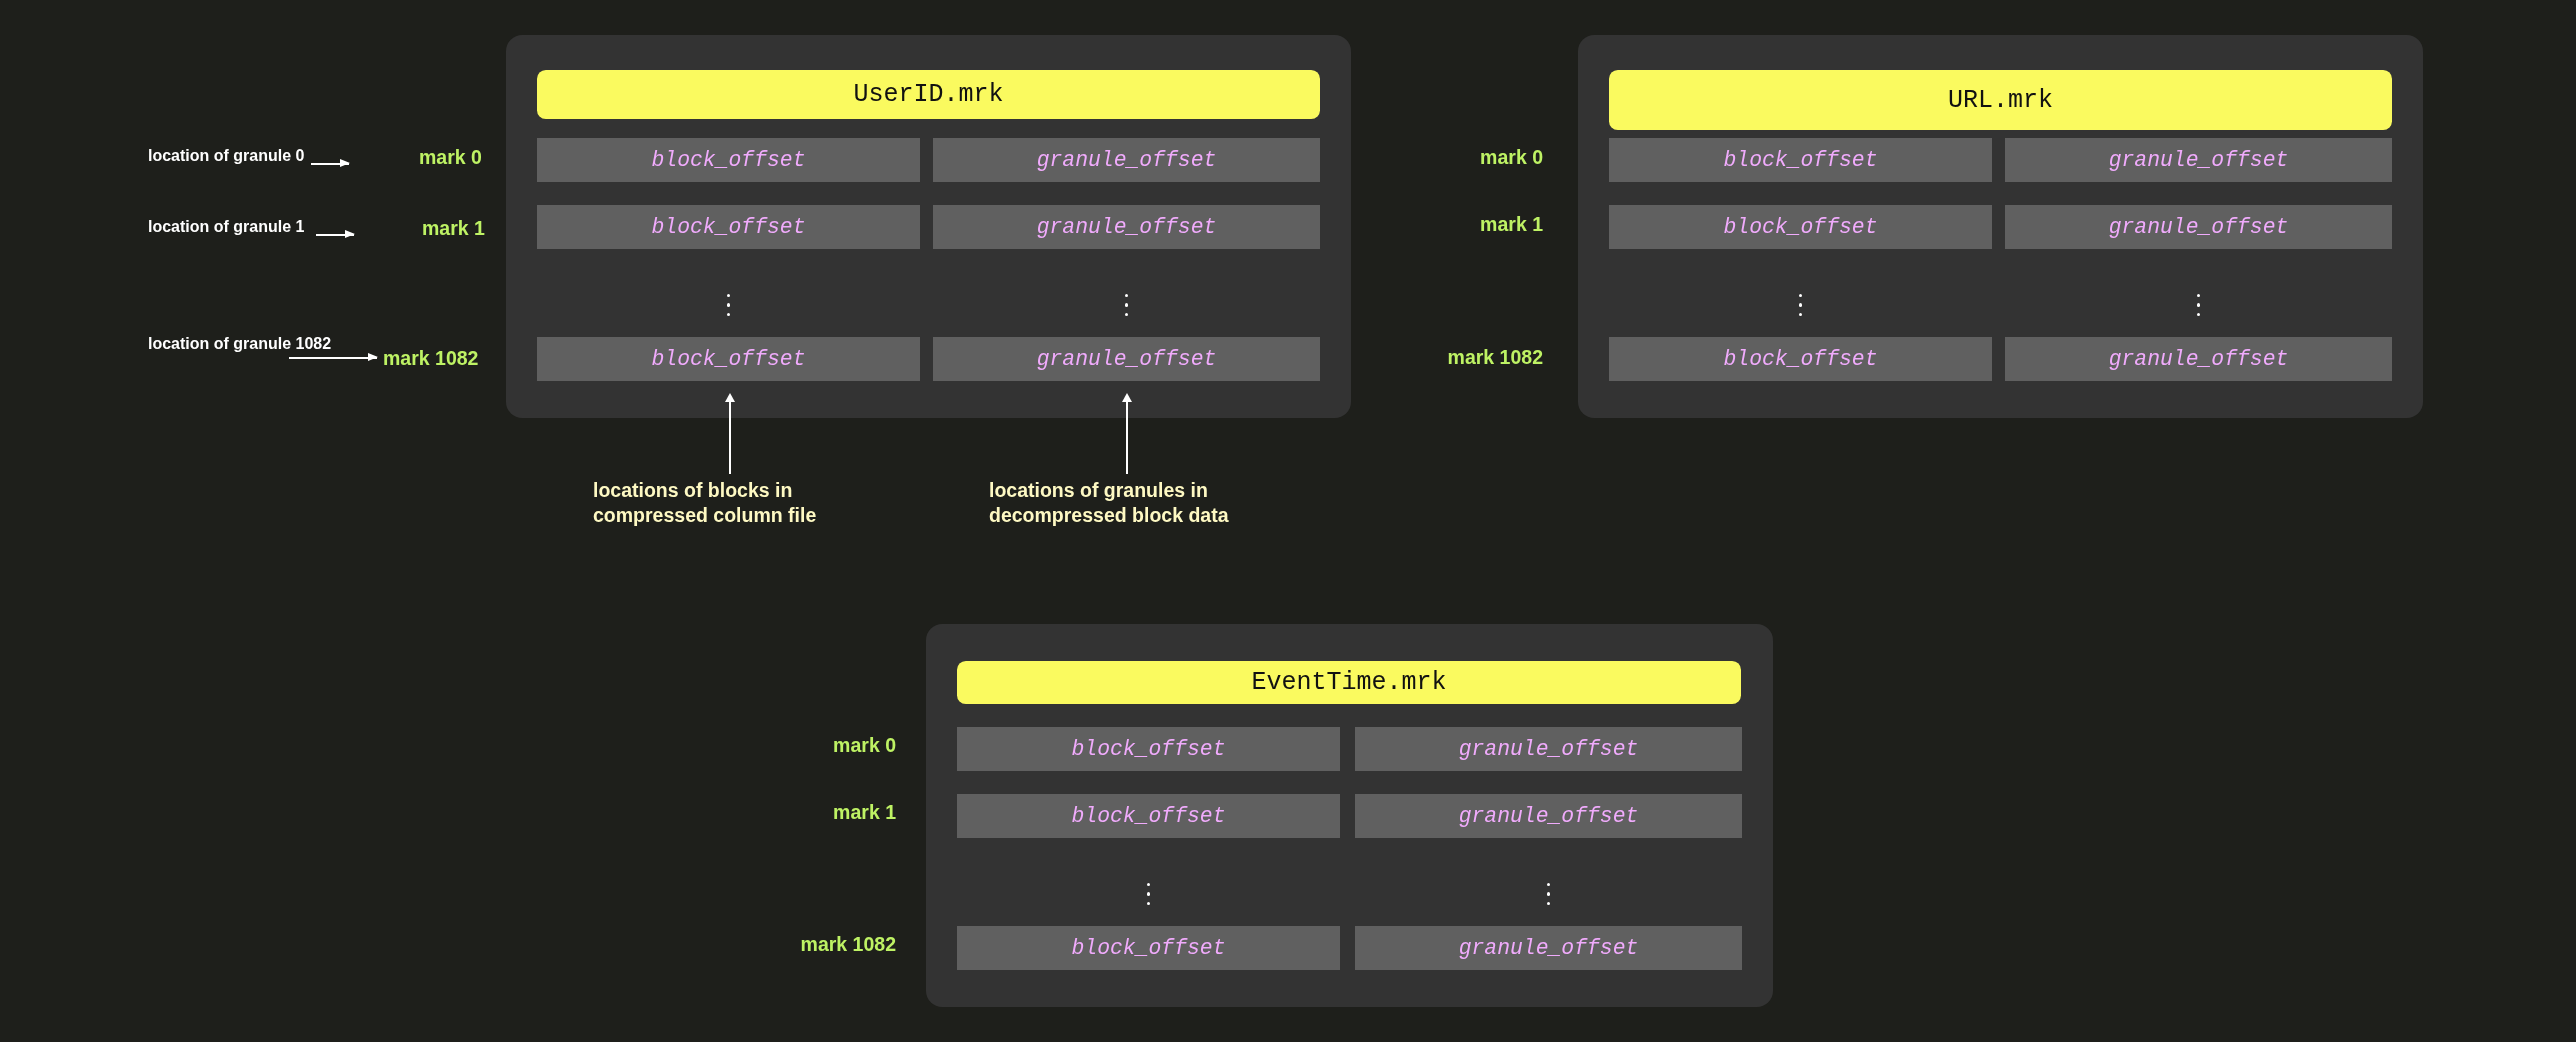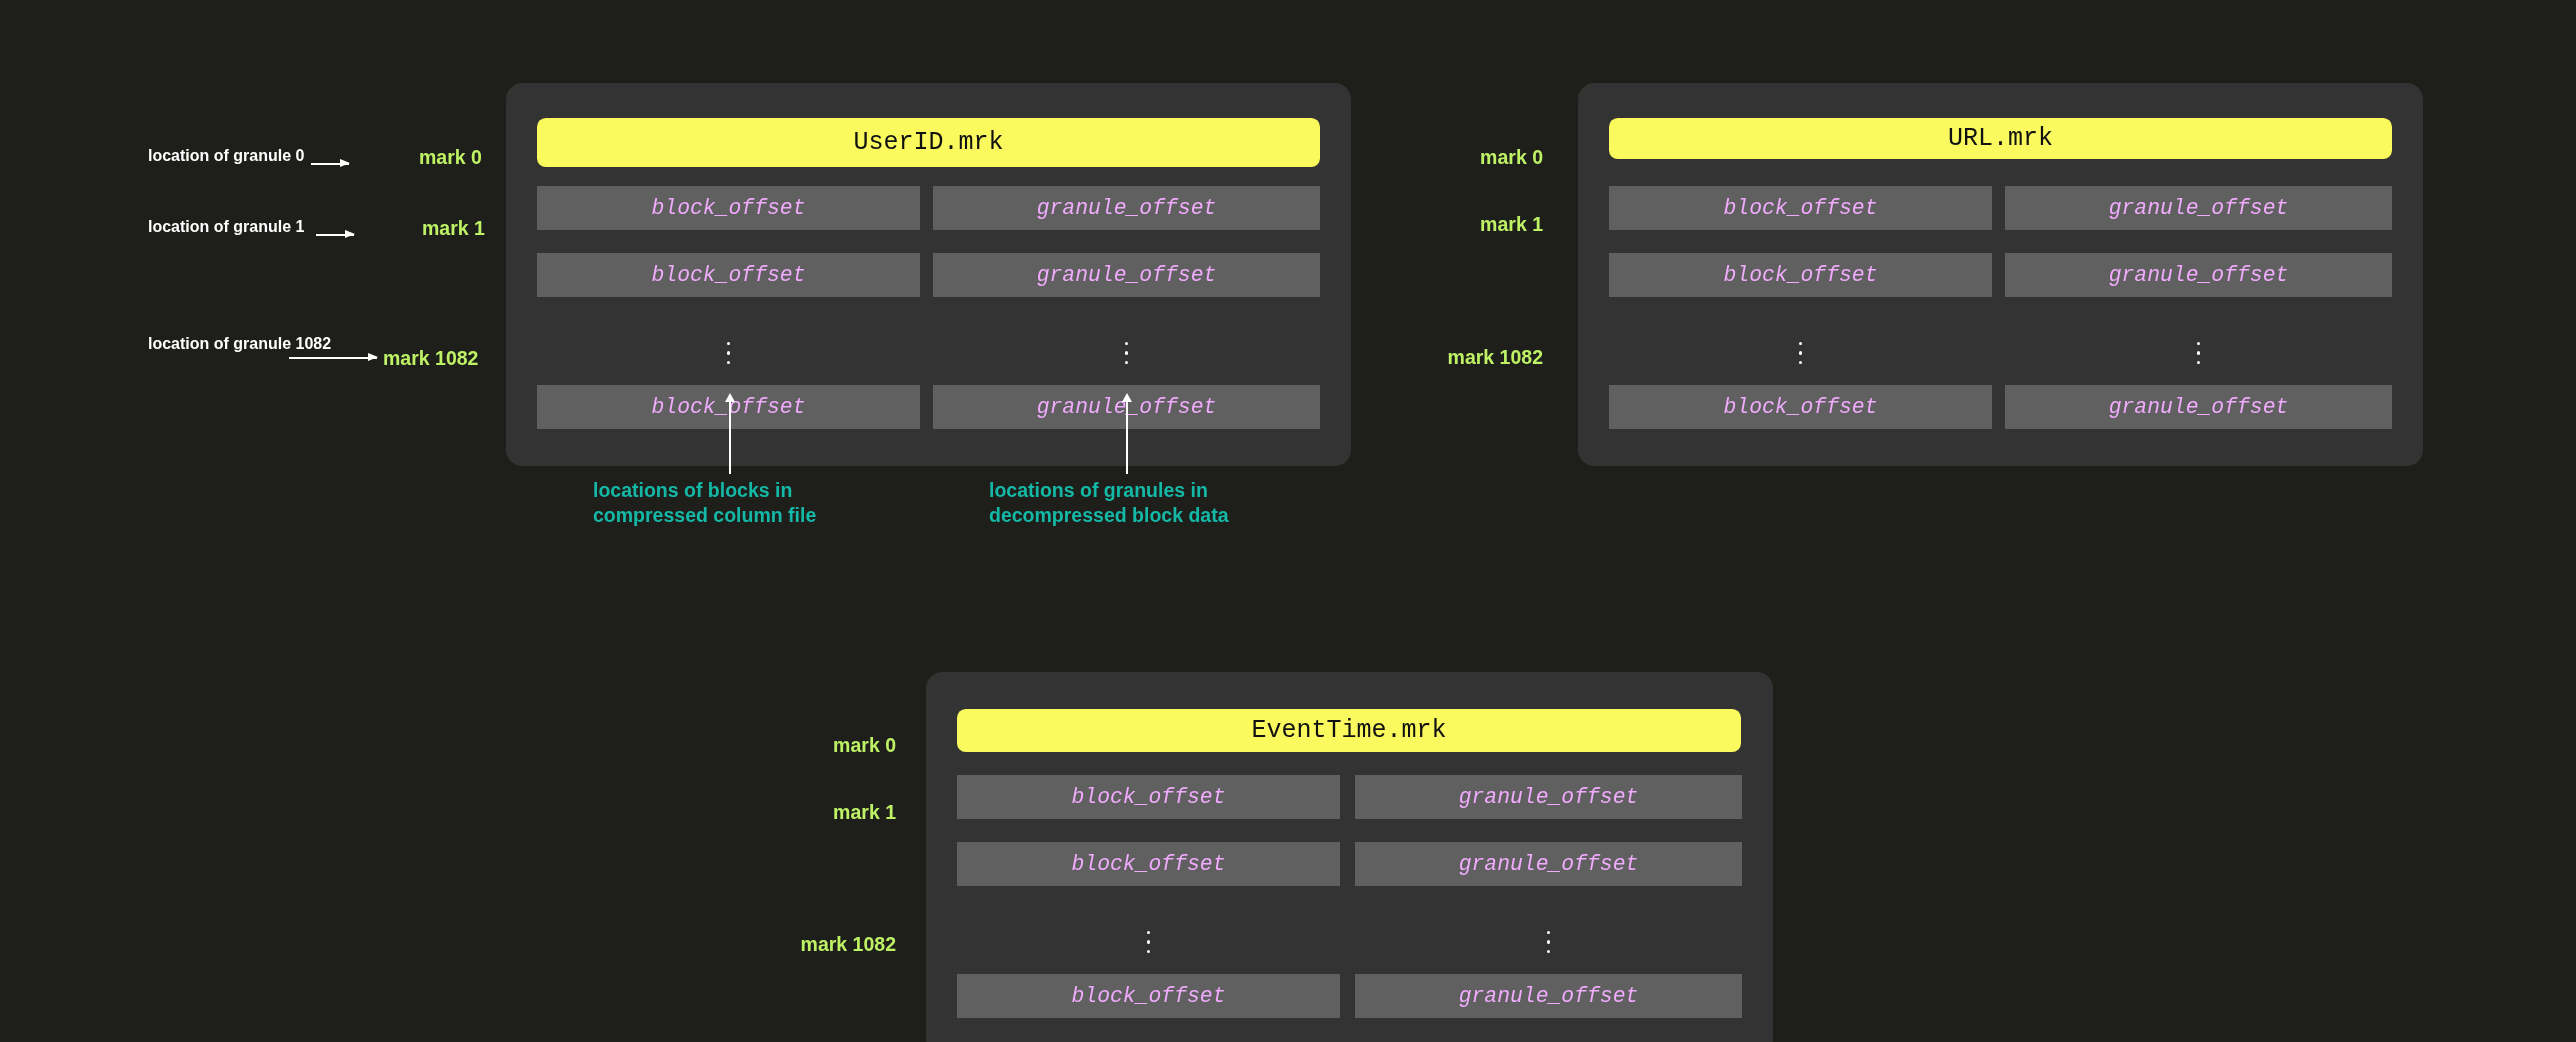--- a/index.html
+++ b/index.html
@@ -15,21 +15,20 @@
     font-family: "Liberation Sans", sans-serif;
     overflow: hidden;
   }
 
   
   .card {
     position: absolute;
     background: #333333;
     border-radius: 16.3px;
     box-sizing: border-box;
-    margin-top: 48px;
   }
   .card-title {
     position: absolute;
     background: #fafa5f;
     border-radius: 8.8px;
     color: #111111;
     font-family: "Liberation Mono", monospace;
     font-size: 25px;
     font-weight: 400;
     display: flex;
@@ -114,21 +113,21 @@
     top: -8.8px;
     width: 0;
     height: 0;
     border-left: 5px solid transparent;
     border-right: 5px solid transparent;
     border-bottom: 9.4px solid #ffffff;
   }
 
   .caption {
     position: absolute;
-    color: #14b8a6;
+    color: #fef9c3;
     font-size: 19.5px;
     font-weight: bold;
     line-height: 1.30;
     white-space: pre-line;
   }
 </style>
 </head>
 <body>
 
 <div id="stage">
@@ -176,21 +175,21 @@
 
   <div class="varrow" style="left:1126px; top:402px; height:72px;"></div>
   <div class="caption" style="left:989px; top:478px;">locations of granules in
 decompressed block data</div>
 
   <div class="mark-label" style="left:1370px; top:146px; width:173px;">mark 0</div>
   <div class="mark-label" style="left:1370px; top:213px; width:173px;">mark 1</div>
   <div class="mark-label" style="left:1370px; top:346px; width:173px;">mark 1082</div>
 
   <div class="card" style="left:1578px; top:35px; width:845px; height:383px;">
-    <div class="card-title" style="left:31px; top:35px; width:783px; height:41px;">URL.mrk</div>
+    <div class="card-title" style="left:31px; top:35px; width:783px; height:60px;">URL.mrk</div>
 
     <div class="cell" style="left:31px; top:103px; width:383px; height:44px;">block_offset</div>
     <div class="cell" style="left:427px; top:103px; width:387px; height:44px;">granule_offset</div>
 
     <div class="cell" style="left:31px; top:170px; width:383px; height:44px;">block_offset</div>
     <div class="cell" style="left:427px; top:170px; width:387px; height:44px;">granule_offset</div>
 
     <div class="ellipsis" style="left:31px; top:251px; width:383px; height:38px;">
         <span></span>
         <span></span>

